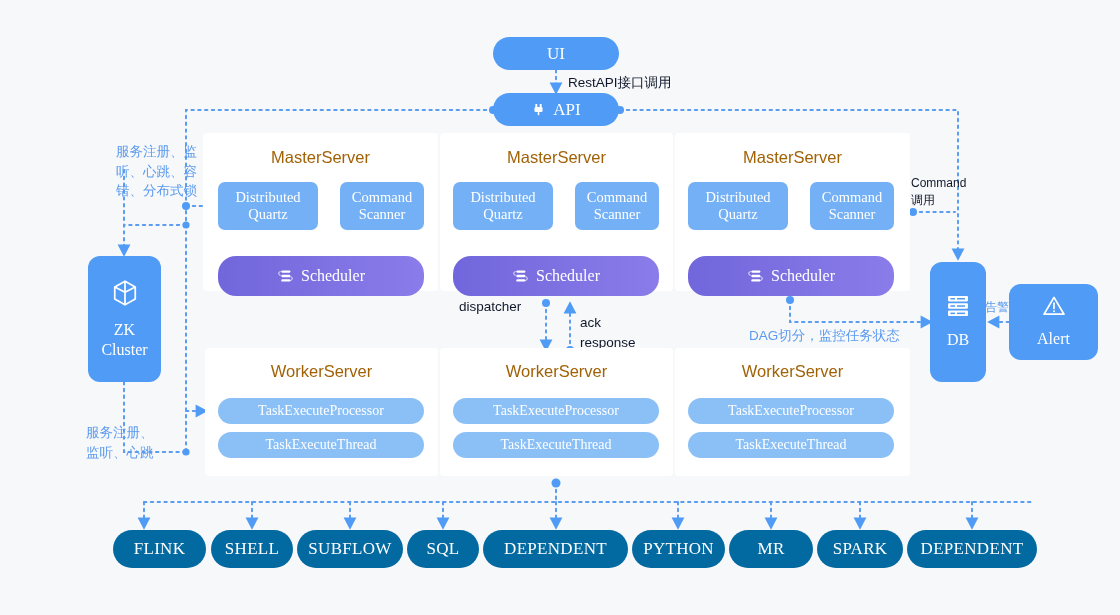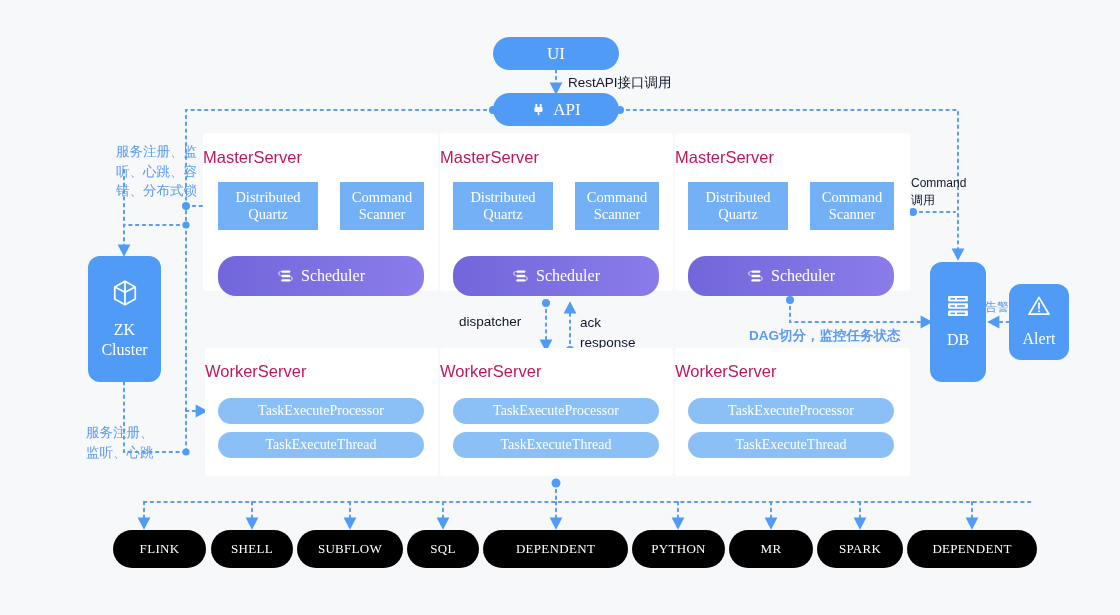--- a/index.html
+++ b/index.html
@@ -25,38 +25,38 @@
     color:#ffffff;
     border-radius:22px;
     box-sizing:border-box;
     text-align:center;
     line-height:1.15;
     font-family:Liberation Serif, serif;
   }
 
   .node-title{
     position:absolute;
-    color:#be185d;
+    color:#a16207;
     font-size:16.5px;
-    text-align:left;
+    text-align:center;
     white-space:nowrap;
   }
 
   
   .topbtn{
     background:#4f9bf5;
     font-size:17px;
     border-radius:20px;
     height:33px;
   }
 
   .box-blue{
     background:#74b0f5;
     font-size:14.5px;
-    border-radius:0;
+    border-radius:7px;
   }
 
   .sched{
     background:linear-gradient(90deg,#7166db 0%,#8a7ce9 100%);
     font-size:16px;
     border-radius:18px;
     height:40px;
   }
 
   .wbar{
@@ -67,24 +67,24 @@
   }
 
   .bigblue{
     background:#4f9bf5;
     border-radius:12px;
     flex-direction:column;
     font-size:16px;
   }
 
   .task{
-    background:#000000;
+    background:#0369a1;
     border-radius:19px;
     height:38px;
-    font-size:13px;
+    font-size:17px;
     letter-spacing:.3px;
   }
 
   .label{
     position:absolute;
     color:#0f172a;
     font-size:13.5px;
     line-height:1.45;
     white-space:pre-line;
   }
@@ -270,24 +270,24 @@
         <rect x="6" y="2" width="13" height="3.4" rx="1.7"></rect>
         <rect x="6" y="8.3" width="13" height="3.4" rx="1.7"></rect>
         <rect x="6" y="14.6" width="13" height="3.4" rx="1.7"></rect>
         <path d="M5 3.7 C1.5 3.7 1.5 9 5 9" stroke="#ffffff" stroke-width="1.3" fill="none"></path>
         <path d="M19 11 C22.5 11 22.5 16.3 19 16.3" stroke="#ffffff" stroke-width="1.3" fill="none"></path>
       </svg>
     </span>
     <span>Scheduler</span>
   </div>
 
-  <div class="label" style="left:459px;top:312px;">dispatcher</div>
+  <div class="label" style="left:459px;top:297px;">dispatcher</div>
   <div class="label" style="left:580px;top:313px;">ack
 response</div>
-  <div class="label cn" style="left:749px;top:326px;font-weight:bold;">DAG切分，监控任务状态</div>
+  <div class="label cn" style="left:749px;top:326px;">DAG切分，监控任务状态</div>
   <div class="label sm" style="left:911px;top:175px;width:62px;text-align:left;">Command
 调用</div>
   <div class="label cn sm" style="left:985px;top:299px;">告警</div>
 
   <div class="panel" style="left:205px;top:348px;width:233px;height:128px;"></div>
   <div class="panel" style="left:440px;top:348px;width:233px;height:128px;"></div>
   <div class="panel" style="left:675px;top:348px;width:235px;height:128px;"></div>
 
   <div class="node-title" style="left:205px;top:362px;width:233px;">WorkerServer</div>
   <div class="pill wbar" style="left:218px;top:398px;width:206px;">
@@ -323,21 +323,21 @@
         <rect x="5.4" y="11.3" width="4.6" height="1.5" fill="#4f9bf5"></rect>
         <rect x="5.4" y="18.6" width="4.6" height="1.5" fill="#4f9bf5"></rect>
         <rect x="12" y="4" width="8" height="1.5" fill="#4f9bf5"></rect>
         <rect x="12" y="11.3" width="8" height="1.5" fill="#4f9bf5"></rect>
         <rect x="12" y="18.6" width="8" height="1.5" fill="#4f9bf5"></rect>
       </svg>
     </span>
     <span class="cap">DB</span>
   </div>
 
-  <div class="pill bigblue" style="left:1009px;top:284px;width:60px;height:76px;">
+  <div class="pill bigblue" style="left:1009px;top:284px;width:89px;height:76px;">
     <span class="ico">
       <svg width="24" height="22" viewBox="0 0 24 22" fill="none" stroke="#ffffff" stroke-width="1.7" stroke-linejoin="round" stroke-linecap="round">
         <path d="M12 2.4 L22 19.2 H2 Z"></path>
         <path d="M12 8.2 V13.4"></path>
         <circle cx="12" cy="16.3" r="0.95" fill="#ffffff" stroke="none"></circle>
       </svg>
     </span>
     <span class="cap">Alert</span>
   </div>
 

